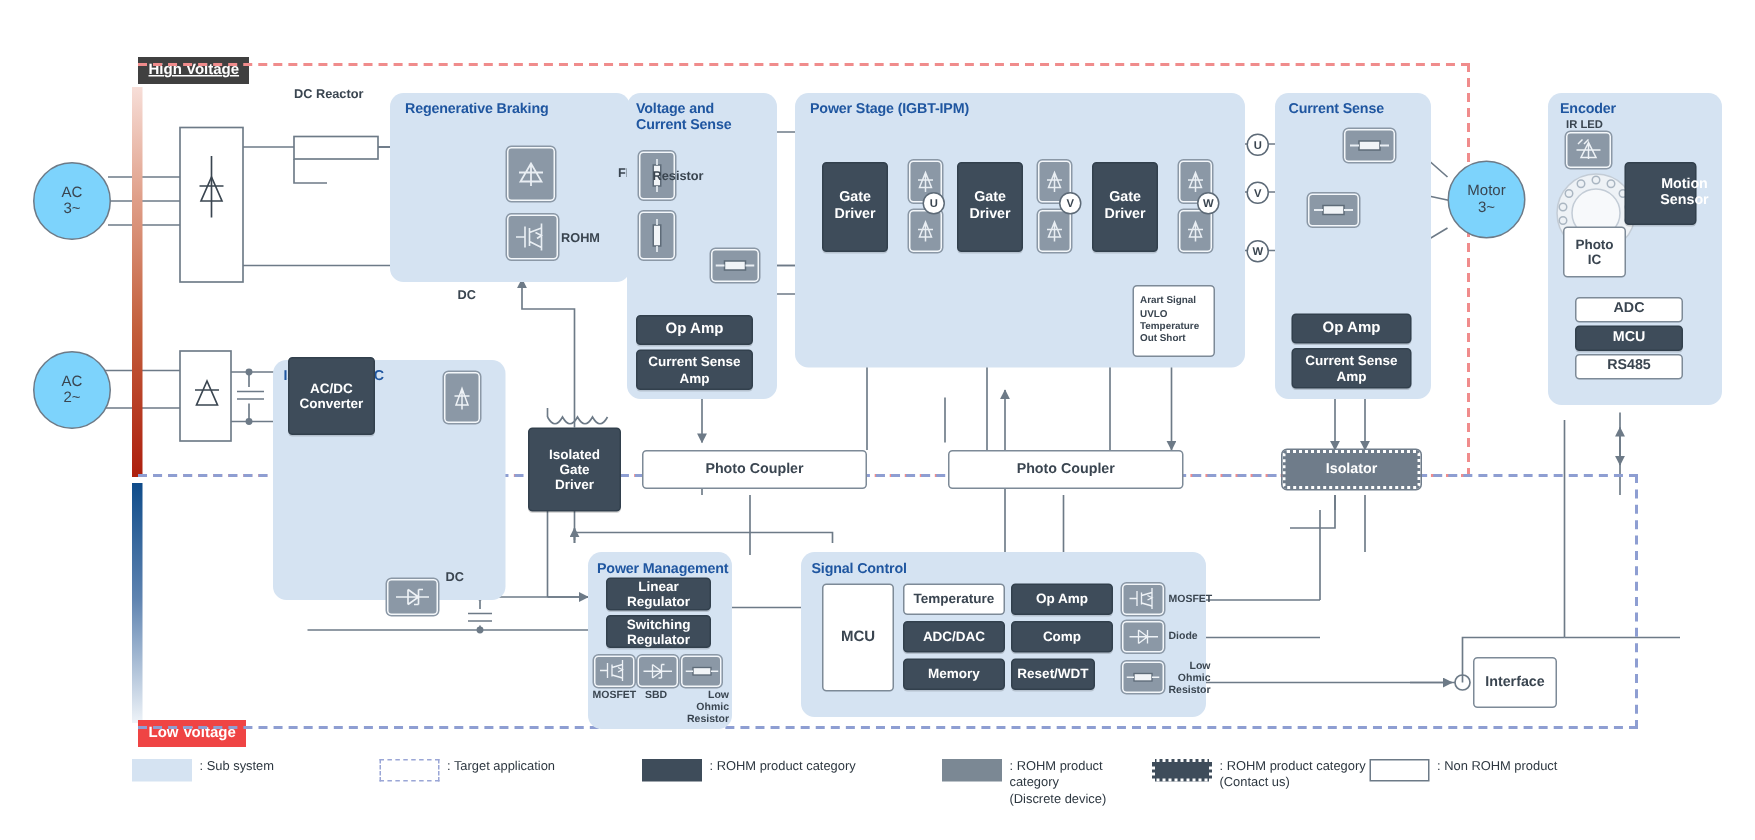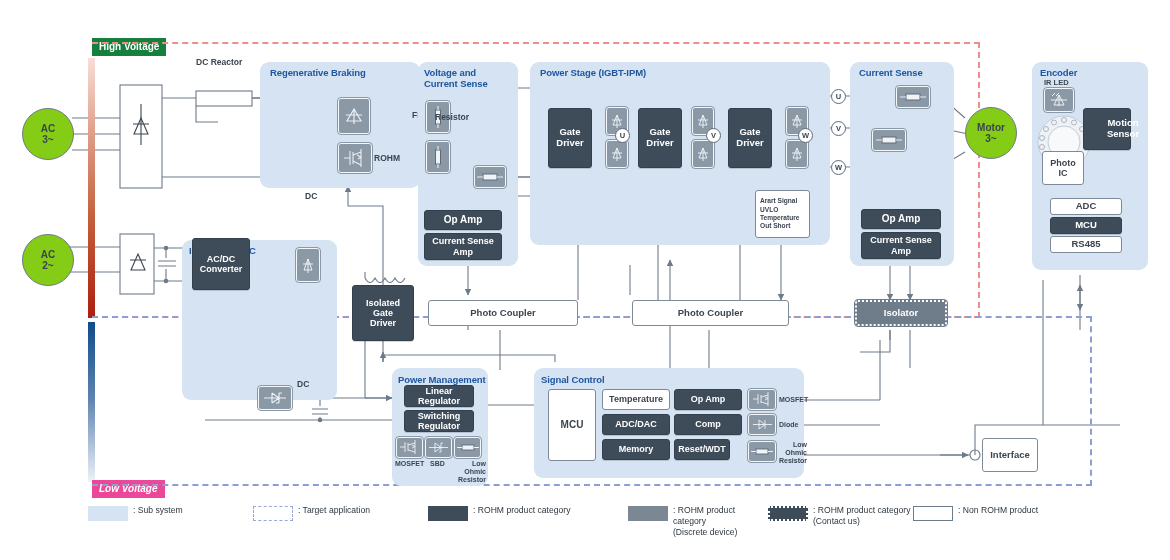--- a/index.html
+++ b/index.html
@@ -61,40 +61,40 @@
     outline:1px solid #6f7c8a;
   }
 
   
   .vlabel {
     position:absolute;
     color:#ffffff; font-weight:bold; font-size:10px;
     padding:3px 7px 4px 7px;
     letter-spacing:0px;
   }
-  .vlabel.high { background:#15803d; }
-  .vlabel.low  { background:#ec4899;font-style:italic; }
+  .vlabel.high { background:#404040;text-decoration:underline; }
+  .vlabel.low  { background:#ef4444; }
 
   
   .rail { position:absolute; width:7px; }
 
   
   .tag {
     position:absolute;
     font-size:8.5px; font-weight:bold; color:#3a4550;
     line-height:9.5px; white-space:pre-line;
   }
   .tag.sm { font-size:7px; line-height:8px;text-align:right; }
 
   
   .circ {
     position:absolute; border-radius:50%;
-    border:1.3px solid #6d7a87; background:#84cc16;
+    border:1.3px solid #6d7a87; background:#7dd3fc;
     display:flex; align-items:center; justify-content:center;
-    text-align:center; font-weight:bold; color:#3a4550;
+    text-align:center; font-weight:normal; color:#3a4550;
     line-height:1.1;
   }
   .phasedot {
     position:absolute; border-radius:50%;
     border:1px solid #5d6a77; background:#fff;
     width:15px; height:15px;
     display:flex; align-items:center; justify-content:center;
     font-size:7.5px; font-weight:bold; color:#3a4550;
   }
 

